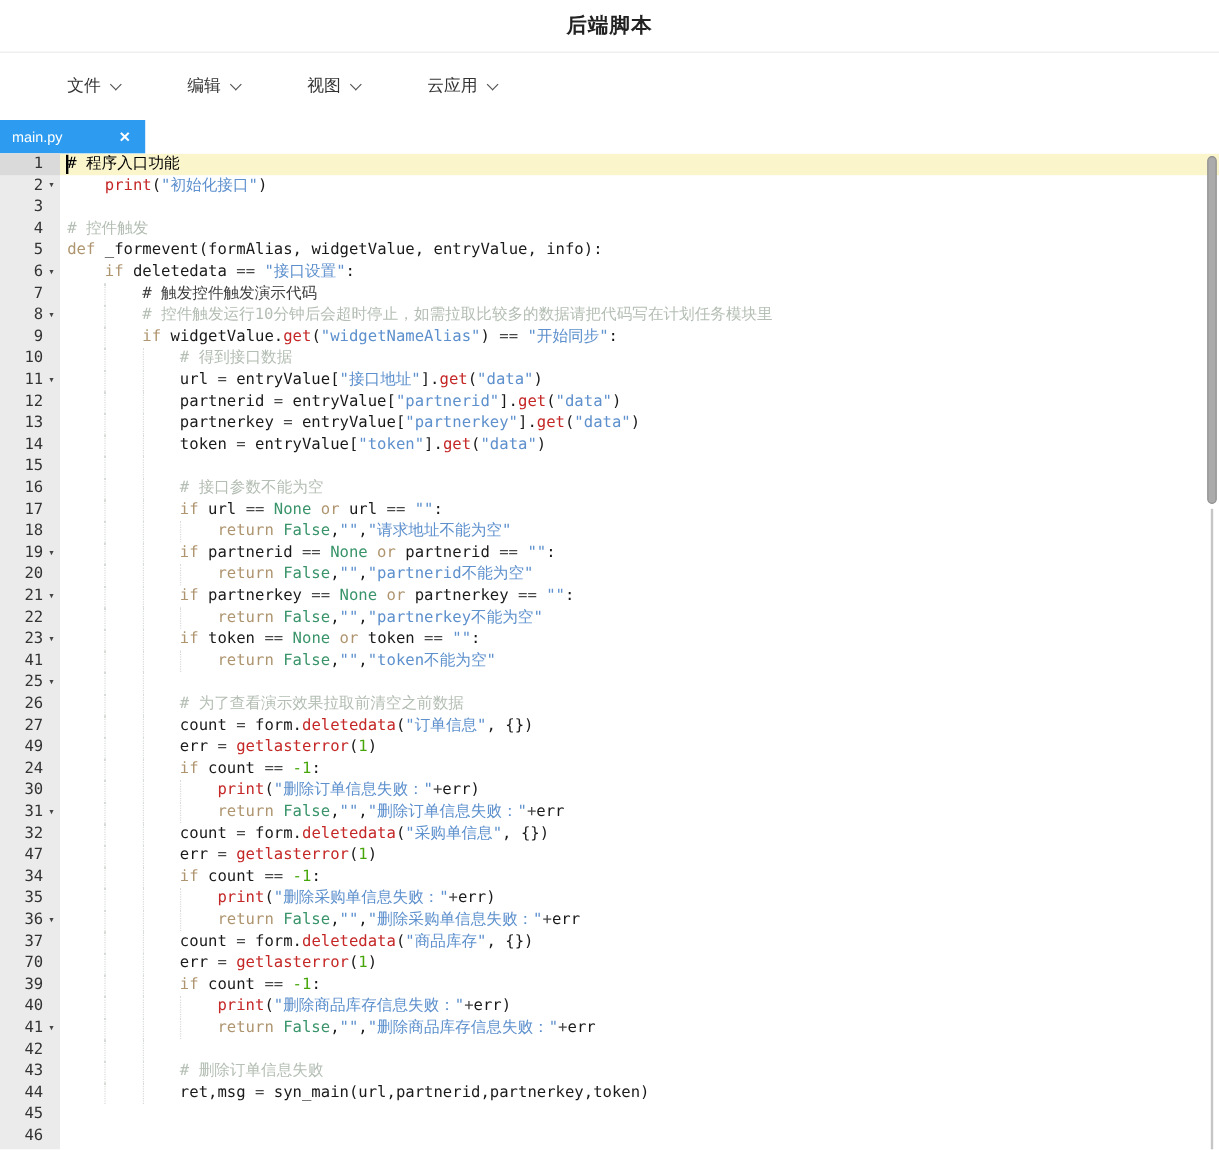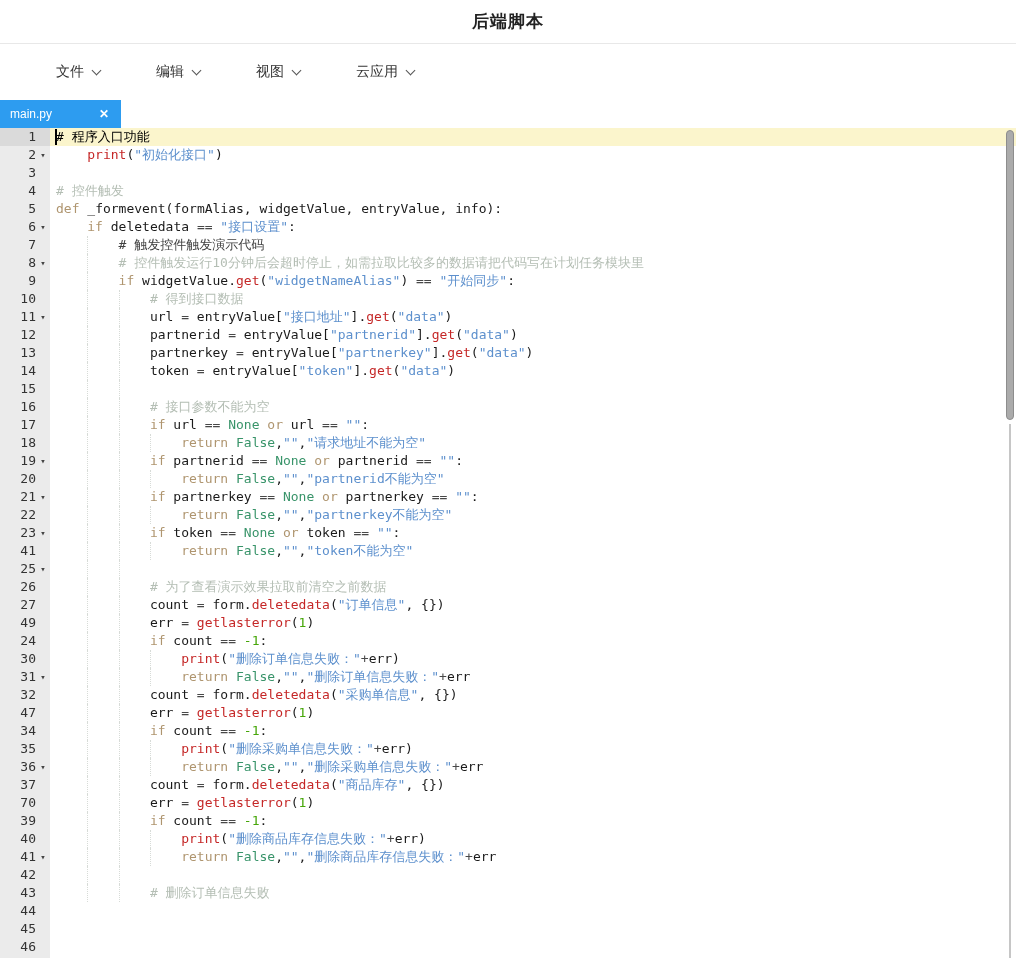--- a/index.html
+++ b/index.html
@@ -303,18 +303,19 @@
       <div class="code-line"><span class="indent">    </span><span class="indent guide">    </span><span class="indent guide">    </span><span style="color: rgb(175, 149, 111);">if</span><span style="color: rgb(26, 26, 26);"> count </span><span style="color: rgb(72, 72, 72);">==</span><span style="color: rgb(26, 26, 26);"> </span><span style="color: rgb(70, 166, 9);">-1</span><span style="color: rgb(26, 26, 26);">:</span></div>
       <div class="code-line"><span class="indent">    </span><span class="indent guide">    </span><span class="indent guide">    </span><span class="indent guide">    </span><span style="color: rgb(197, 39, 39);">print</span><span style="color: rgb(26, 26, 26);">(</span><span style="color: rgb(93, 144, 205);">"删除采购单信息失败："</span><span style="color: rgb(72, 72, 72);">+</span><span style="color: rgb(26, 26, 26);">err)</span></div>
       <div class="code-line"><span class="indent">    </span><span class="indent guide">    </span><span class="indent guide">    </span><span class="indent guide">    </span><span style="color: rgb(175, 149, 111);">return</span><span style="color: rgb(26, 26, 26);"> </span><span style="color: rgb(57, 148, 106);">False</span><span style="color: rgb(26, 26, 26);">,</span><span style="color: rgb(93, 144, 205);">""</span><span style="color: rgb(26, 26, 26);">,</span><span style="color: rgb(93, 144, 205);">"删除采购单信息失败："</span><span style="color: rgb(72, 72, 72);">+</span><span style="color: rgb(26, 26, 26);">err</span></div>
       <div class="code-line"><span class="indent">    </span><span class="indent guide">    </span><span class="indent guide">    </span><span style="color: rgb(26, 26, 26);">count </span><span style="color: rgb(72, 72, 72);">=</span><span style="color: rgb(26, 26, 26);"> form.</span><span style="color: rgb(197, 39, 39);">deletedata</span><span style="color: rgb(26, 26, 26);">(</span><span style="color: rgb(93, 144, 205);">"商品库存"</span><span style="color: rgb(26, 26, 26);">, {})</span></div>
       <div class="code-line"><span class="indent">    </span><span class="indent guide">    </span><span class="indent guide">    </span><span style="color: rgb(26, 26, 26);">err </span><span style="color: rgb(72, 72, 72);">=</span><span style="color: rgb(26, 26, 26);"> </span><span style="color: rgb(197, 39, 39);">getlasterror</span><span style="color: rgb(26, 26, 26);">(</span><span style="color: rgb(70, 166, 9);">1</span><span style="color: rgb(26, 26, 26);">)</span></div>
       <div class="code-line"><span class="indent">    </span><span class="indent guide">    </span><span class="indent guide">    </span><span style="color: rgb(175, 149, 111);">if</span><span style="color: rgb(26, 26, 26);"> count </span><span style="color: rgb(72, 72, 72);">==</span><span style="color: rgb(26, 26, 26);"> </span><span style="color: rgb(70, 166, 9);">-1</span><span style="color: rgb(26, 26, 26);">:</span></div>
       <div class="code-line"><span class="indent">    </span><span class="indent guide">    </span><span class="indent guide">    </span><span class="indent guide">    </span><span style="color: rgb(197, 39, 39);">print</span><span style="color: rgb(26, 26, 26);">(</span><span style="color: rgb(93, 144, 205);">"删除商品库存信息失败："</span><span style="color: rgb(72, 72, 72);">+</span><span style="color: rgb(26, 26, 26);">err)</span></div>
       <div class="code-line"><span class="indent">    </span><span class="indent guide">    </span><span class="indent guide">    </span><span class="indent guide">    </span><span style="color: rgb(175, 149, 111);">return</span><span style="color: rgb(26, 26, 26);"> </span><span style="color: rgb(57, 148, 106);">False</span><span style="color: rgb(26, 26, 26);">,</span><span style="color: rgb(93, 144, 205);">""</span><span style="color: rgb(26, 26, 26);">,</span><span style="color: rgb(93, 144, 205);">"删除商品库存信息失败："</span><span style="color: rgb(72, 72, 72);">+</span><span style="color: rgb(26, 26, 26);">err</span></div>
       <div class="code-line"><span class="indent">    </span><span class="indent guide">    </span><span class="indent guide">    </span></div>
       <div class="code-line"><span class="indent">    </span><span class="indent guide">    </span><span class="indent guide">    </span><span style="color: rgb(180, 190, 180);"># 删除订单信息失败</span></div>
+      <div class="code-line"><span class="indent">    </span><span class="indent guide">    </span><span class="indent guide">    </span><span style="color: rgb(26, 26, 26);">ret,msg </span><span style="color: rgb(72, 72, 72);">=</span><span style="color: rgb(26, 26, 26);"> syn_main(url,partnerid,partnerkey,token)</span></div>
     </div>
   <div class="vscroll">
     <div class="vthumb"></div>
     <div class="vtrack-line"></div>
   </div>
 </div>
 
 </body></html>

